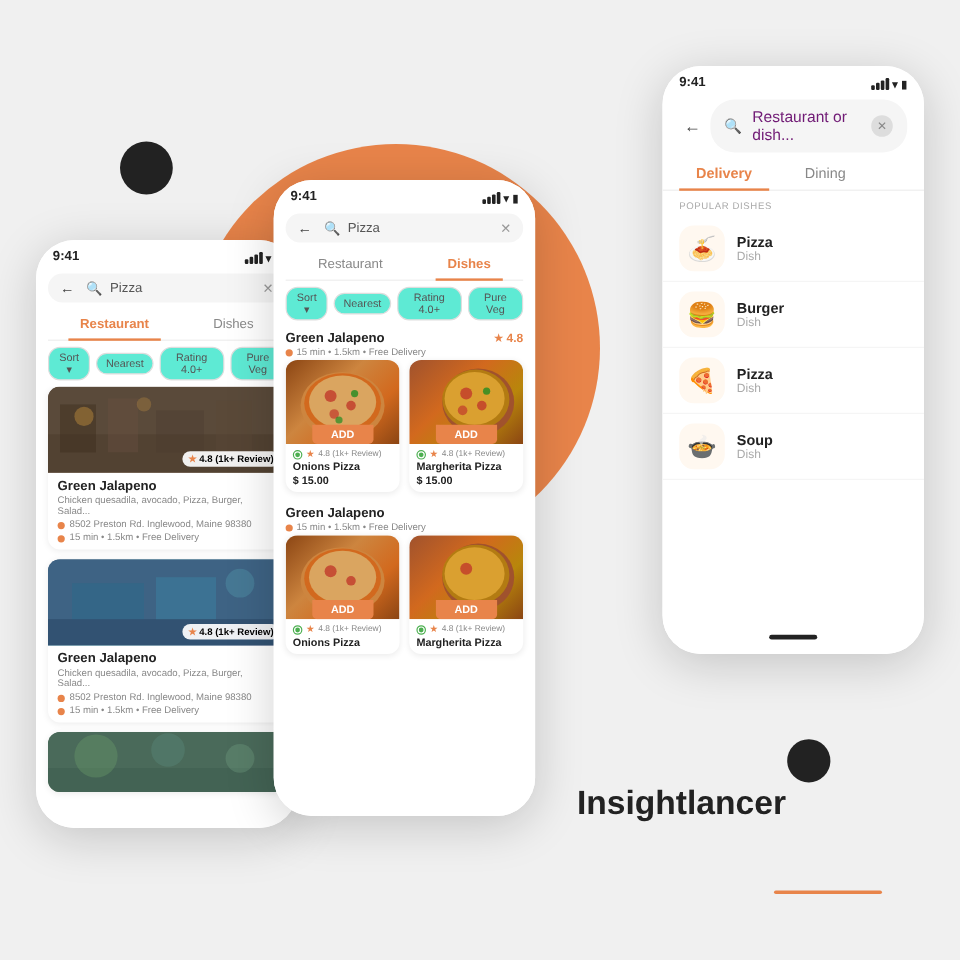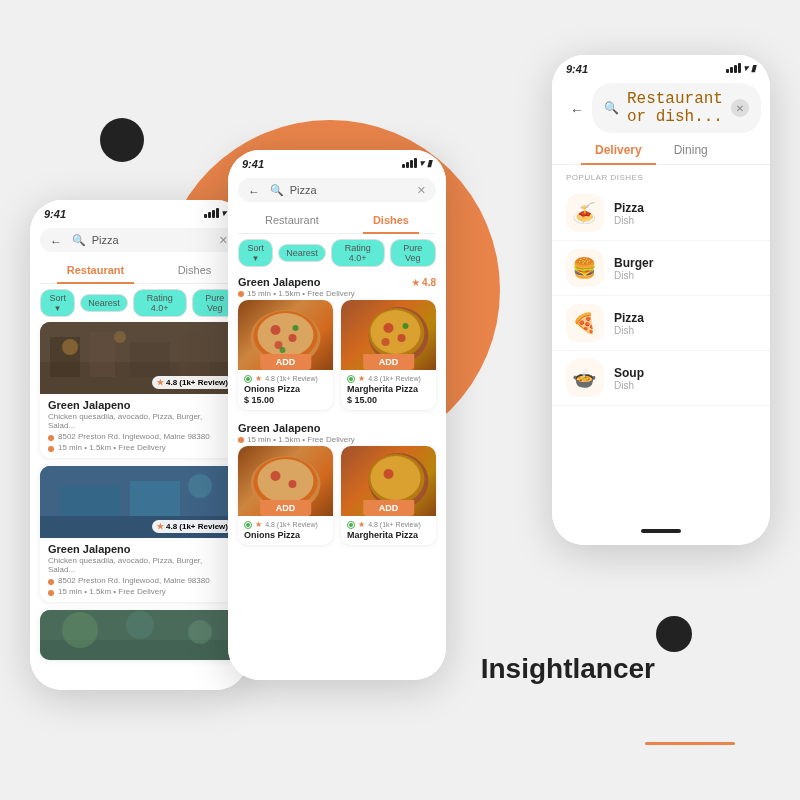--- a/index.html
+++ b/index.html
@@ -102,26 +102,25 @@
       height: 100%;
       display: flex;
       flex-direction: column;
       background: #fff;
     }
 
     
     .status-bar {
       display: flex;
       justify-content: space-between;
-      align-items: flex-start;
+      align-items: flex-end;
       padding: 8px 14px 4px;
       font-size: 10px;
       font-weight: 600;
       color: #222;
-      font-style: italic;
     }
     .status-bar .time { font-size: 11px; font-weight: 700; }
     .status-icons { display: flex; gap: 3px; align-items: center; }
     .signal-bars { display: flex; gap: 1px; align-items: flex-end; }
     .signal-bars span {
       display: block;
       width: 3px;
       background: #222;
       border-radius: 1px;
     }
@@ -318,22 +317,22 @@
     .popular-icon-img {
       font-size: 20px;
     }
     .popular-item-text { flex: 1; }
     .popular-item-name { font-size: 12px; font-weight: 700; color: #222; }
     .popular-item-type { font-size: 10px; color: #aaa; }
 
     
     .right-tabs {
       display: flex;
-      padding: 4px 29px 0;
-      gap: 4px;
+      padding: 4px 14px 0;
+      gap: 16px;
       border-bottom: 1px solid #eee;
     }
     .right-tab {
       font-size: 12px;
       padding: 6px 14px;
       cursor: pointer;
       color: #888;
       border-bottom: 2px solid transparent;
       margin-bottom: -1px;
     }
@@ -347,21 +346,21 @@
     .right-search {
       display: flex;
       align-items: center;
       margin: 8px 14px 6px;
       background: #f5f5f5;
       border-radius: 20px;
       padding: 7px 12px;
       gap: 8px;
     }
     .right-search-icon { color: #bbb; font-size: 12px; }
-    .right-search-text { flex: 1; font-size: 16px; color: #a16207; font-family: Liberation Mono, monospace; }
+    .right-search-text { flex: 1; font-size: 13px; color: #701a75; }
     .right-search-clear {
       width: 18px;
       height: 18px;
       background: #ddd;
       border-radius: 50%;
       display: flex;
       align-items: center;
       justify-content: center;
       font-size: 10px;
       color: #888;

